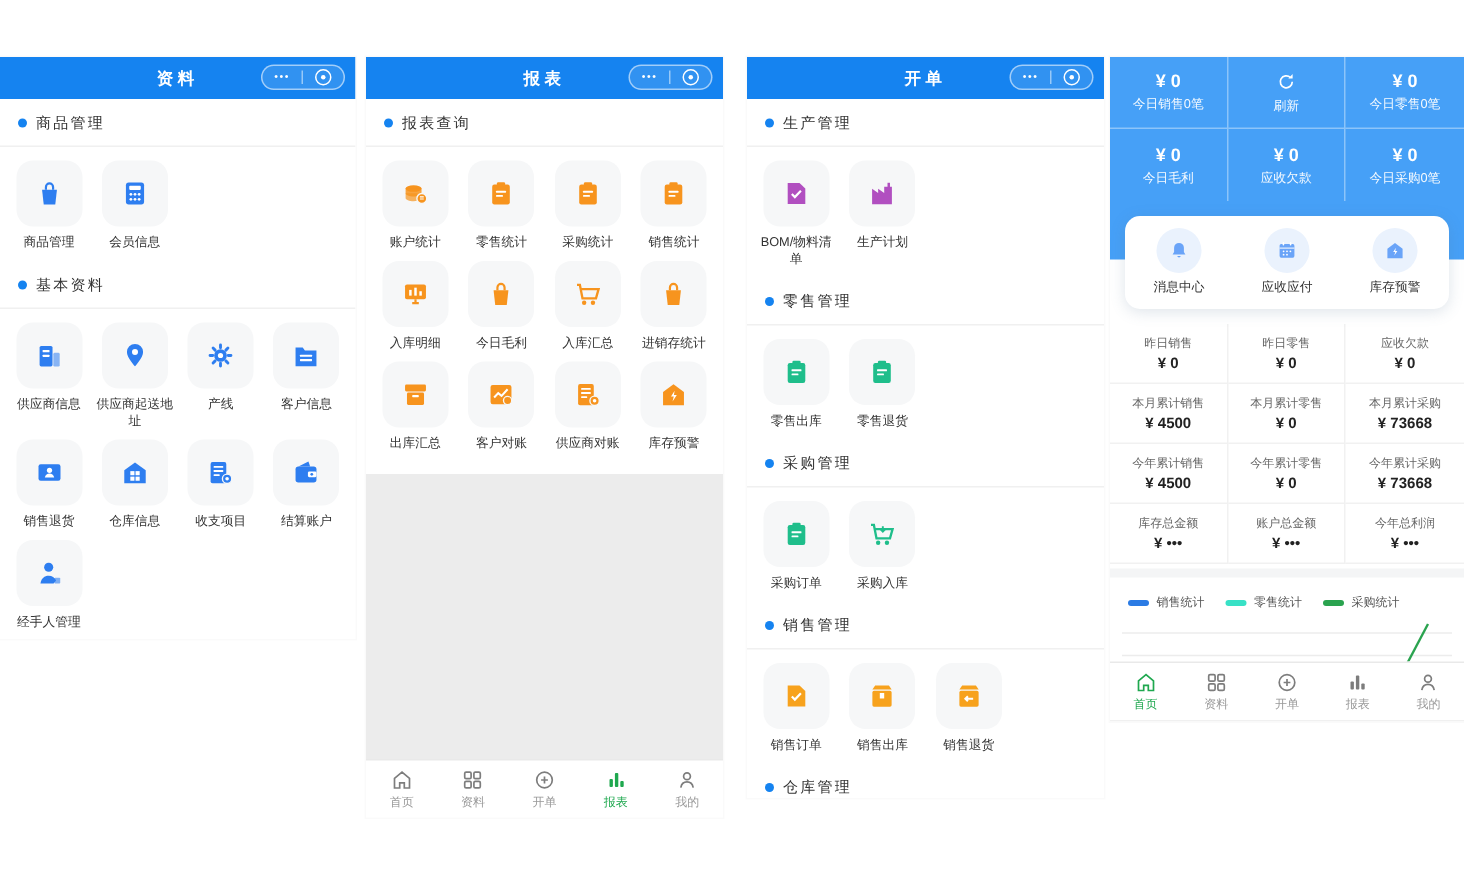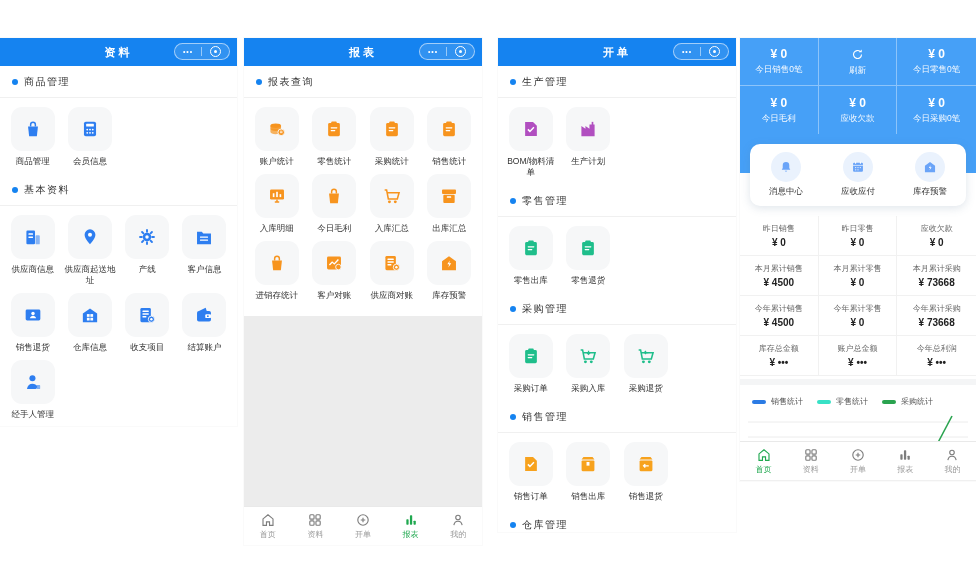--- a/index.html
+++ b/index.html
@@ -307,35 +307,35 @@
             <path d="M4 5.4h2.1l1.9 9.8h9.8l1.9-6.8H7" fill="none" stroke="currentColor" stroke-width="1.7"></path>
             <circle cx="9.2" cy="18.4" r="1.6"></circle>
             <circle cx="15.6" cy="18.4" r="1.6"></circle>
           </svg>
         </div>
         <div class="app-label">入库汇总</div>
       </div>
       <div class="app-item">
         <div class="tile" style="color:#f7941e">
           <svg viewBox="0 0 24 24" width="22" height="22" fill="currentColor" aria-hidden="true">
+            <path d="M6.6 9.2h10.8L16.2 20H7.8L6.6 9.2z"></path>
+            <path d="M9.4 9.2V7.3a2.6 2.6 0 0 1 5.2 0v1.9" fill="none" stroke="currentColor" stroke-width="1.6"></path>
+          </svg>
+        </div>
+        <div class="app-label">进销存统计</div>
+      </div>
+      <div class="app-item">
+        <div class="tile" style="color:#f7941e">
+          <svg viewBox="0 0 24 24" width="22" height="22" fill="currentColor" aria-hidden="true">
             <rect x="4.4" y="4.8" width="15.2" height="5" rx="1"></rect>
             <rect x="5.8" y="10.6" width="12.4" height="9" rx="1"></rect>
             <rect x="9.6" y="12.4" width="4.8" height="1.6" rx=".5" fill="#fff"></rect>
           </svg>
         </div>
         <div class="app-label">出库汇总</div>
-      </div>
-      <div class="app-item">
-        <div class="tile" style="color:#f7941e">
-          <svg viewBox="0 0 24 24" width="22" height="22" fill="currentColor" aria-hidden="true">
-            <path d="M6.6 9.2h10.8L16.2 20H7.8L6.6 9.2z"></path>
-            <path d="M9.4 9.2V7.3a2.6 2.6 0 0 1 5.2 0v1.9" fill="none" stroke="currentColor" stroke-width="1.6"></path>
-          </svg>
-        </div>
-        <div class="app-label">进销存统计</div>
       </div>
       <div class="app-item">
         <div class="tile" style="color:#f7941e">
           <svg viewBox="0 0 24 24" width="22" height="22" fill="currentColor" aria-hidden="true">
             <rect x="4.4" y="5" width="15.2" height="14" rx="1.6"></rect>
             <path d="M7 14.2l3-3.2 2.4 2 4.4-4.8" fill="none" stroke="#fff" stroke-width="1.5"></path>
             <circle cx="16.8" cy="16.4" r="3" stroke="#f6f7f8" stroke-width="1"></circle>
           </svg>
         </div>
         <div class="app-label">客户对账</div>
@@ -502,31 +502,20 @@
         <div class="tile" style="color:#1fbe8b">
           <svg viewBox="0 0 24 24" width="22" height="22" fill="currentColor" aria-hidden="true">
             <path d="M4 5.4h2.1l1.9 9.8h9.8l1.9-6.8H7" fill="none" stroke="currentColor" stroke-width="1.7"></path>
             <circle cx="9.2" cy="18.4" r="1.6"></circle>
             <circle cx="15.6" cy="18.4" r="1.6"></circle>
             <path d="M12.6 6.4v3.8M11 8.6l1.6 1.6 1.6-1.6" fill="none" stroke="currentColor" stroke-width="1.4"></path>
           </svg>
         </div>
         <div class="app-label">采购入库</div>
       </div>
-      <div class="app-item">
-        <div class="tile" style="color:#1fbe8b">
-          <svg viewBox="0 0 24 24" width="22" height="22" fill="currentColor" aria-hidden="true">
-            <path d="M4 5.4h2.1l1.9 9.8h9.8l1.9-6.8H7" fill="none" stroke="currentColor" stroke-width="1.7"></path>
-            <circle cx="9.2" cy="18.4" r="1.6"></circle>
-            <circle cx="15.6" cy="18.4" r="1.6"></circle>
-            <path d="M14.6 8.2h-4M12 6.6 10.4 8.2 12 9.8" fill="none" stroke="currentColor" stroke-width="1.4"></path>
-          </svg>
-        </div>
-        <div class="app-label">采购退货</div>
-      </div>
     </div>
   <div class="section-header">
     <span class="section-dot"></span>
     <span class="section-label">销售管理</span>
   </div>
   <div class="grid">
       <div class="app-item">
         <div class="tile" style="color:#f7a21d">
           <svg viewBox="0 0 24 24" width="22" height="22" fill="currentColor" aria-hidden="true">
             <path d="M5.6 4.4h8.6l4.2 4v11.2H5.6z"></path>

